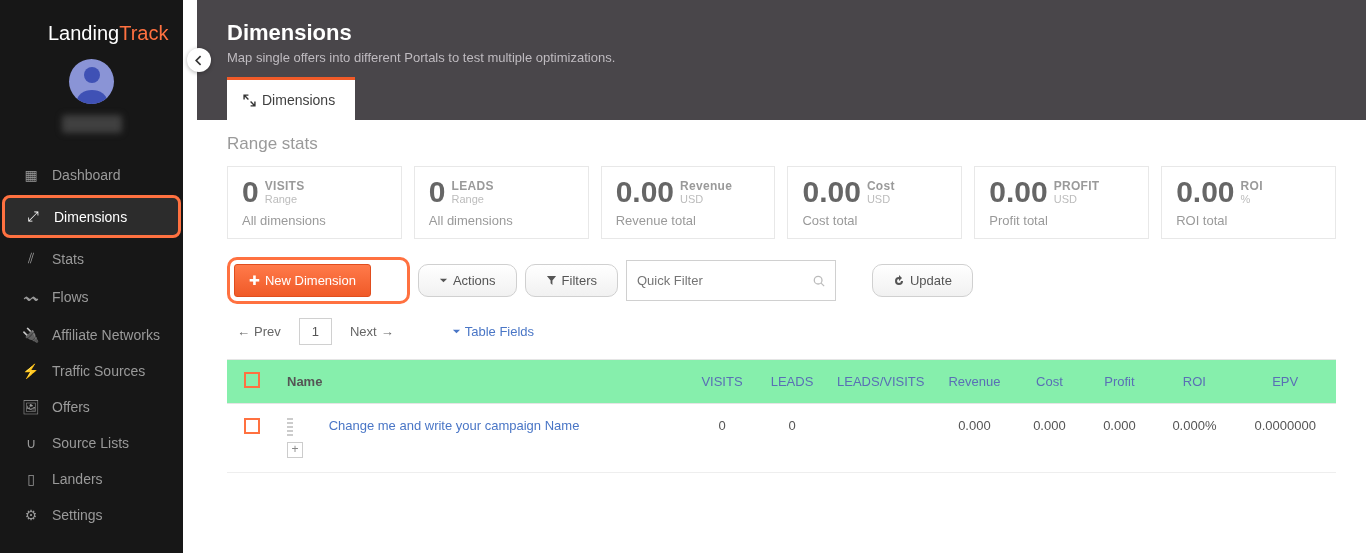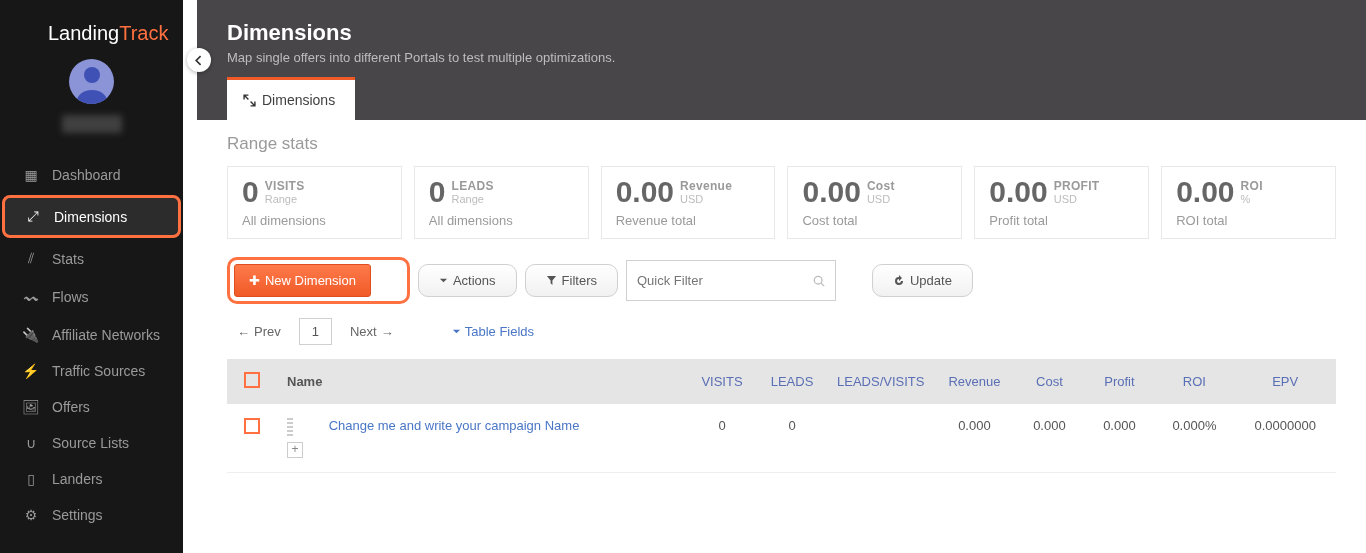--- a/index.html
+++ b/index.html
@@ -51,21 +51,21 @@
 .quick-filter-wrap { border:1px solid #d0d0d0; display:flex; align-items:center; padding:0 10px; height:41px; width:210px; }
 .quick-filter-wrap input { border:none; outline:none; font-size:13px; flex:1; color:#555; background:transparent; }
 .quick-filter-wrap svg { width:14px; height:14px; fill:#bbb; }
 
 .pagination-row { display:flex; align-items:center; gap:18px; margin-top:14px; font-size:13px; color:#666; padding-left:10px; }
 .page-btn { text-decoration:none; color:#666; cursor:pointer; display:inline-flex; align-items:center; gap:4px; }
 .page-num { border:1px solid #d0d0d0; padding:5px 12px; color:#555; }
 .table-fields { color:#4a76c6; cursor:pointer; display:inline-flex; align-items:center; gap:4px; margin-left:40px;}
 
 table.data { width:100%; border-collapse:collapse; margin-top:14px; font-size:13px; }
-table.data th { text-align:left; padding:12px 10px; color:#5a6fb5; font-weight:500; border-top:1px solid #e5e5e5; border-bottom:1px solid #e5e5e5; background:#e5e5e5; }
+table.data th { text-align:left; padding:12px 10px; color:#5a6fb5; font-weight:500; border-top:1px solid #e5e5e5; border-bottom:1px solid #e5e5e5; background:#86efac; }
 table.data th.name-col { color:#555; font-weight:600; }
 table.data th.chk-col, table.data td.chk-col { width:50px; text-align:center; }
 table.data td { padding:14px 10px; color:#555; border-bottom:1px solid #eee; vertical-align:top; }
 table.data td.num { text-align:center; }
 .chk { width:16px; height:16px; border:2px solid #ff7140; display:inline-block; cursor:pointer; }
 .row-name { color:#4a76c6; cursor:pointer;margin-left:24px; }
 .row-drag { display:inline-block; width:6px; height:18px; background:repeating-linear-gradient(#ccc,#ccc 2px,transparent 2px,transparent 4px); margin-right:8px; vertical-align:middle; cursor:grab; }
 .expand-badge { display:inline-block; border:1px solid #ccc; width:16px; height:16px; line-height:13px; text-align:center; font-size:12px; color:#888; margin-top:6px; cursor:pointer; }
 
 svg.caret { width:9px; height:9px; }

